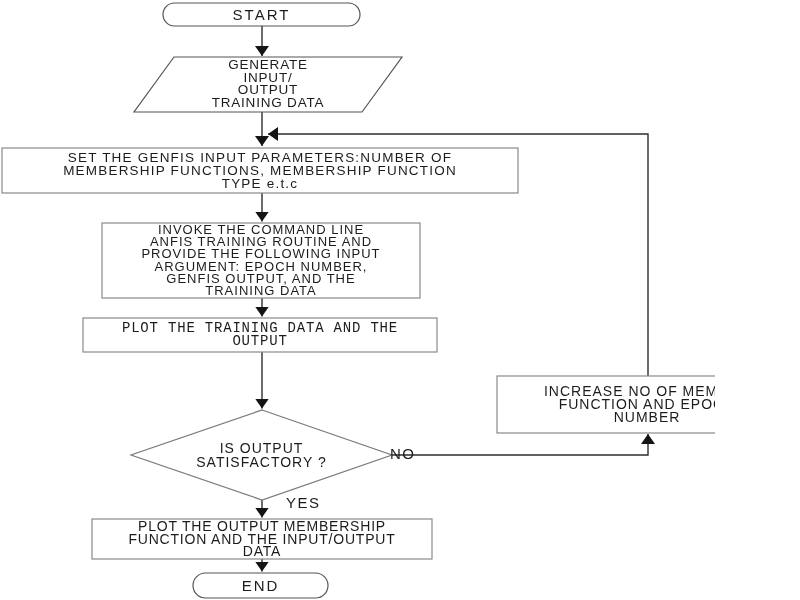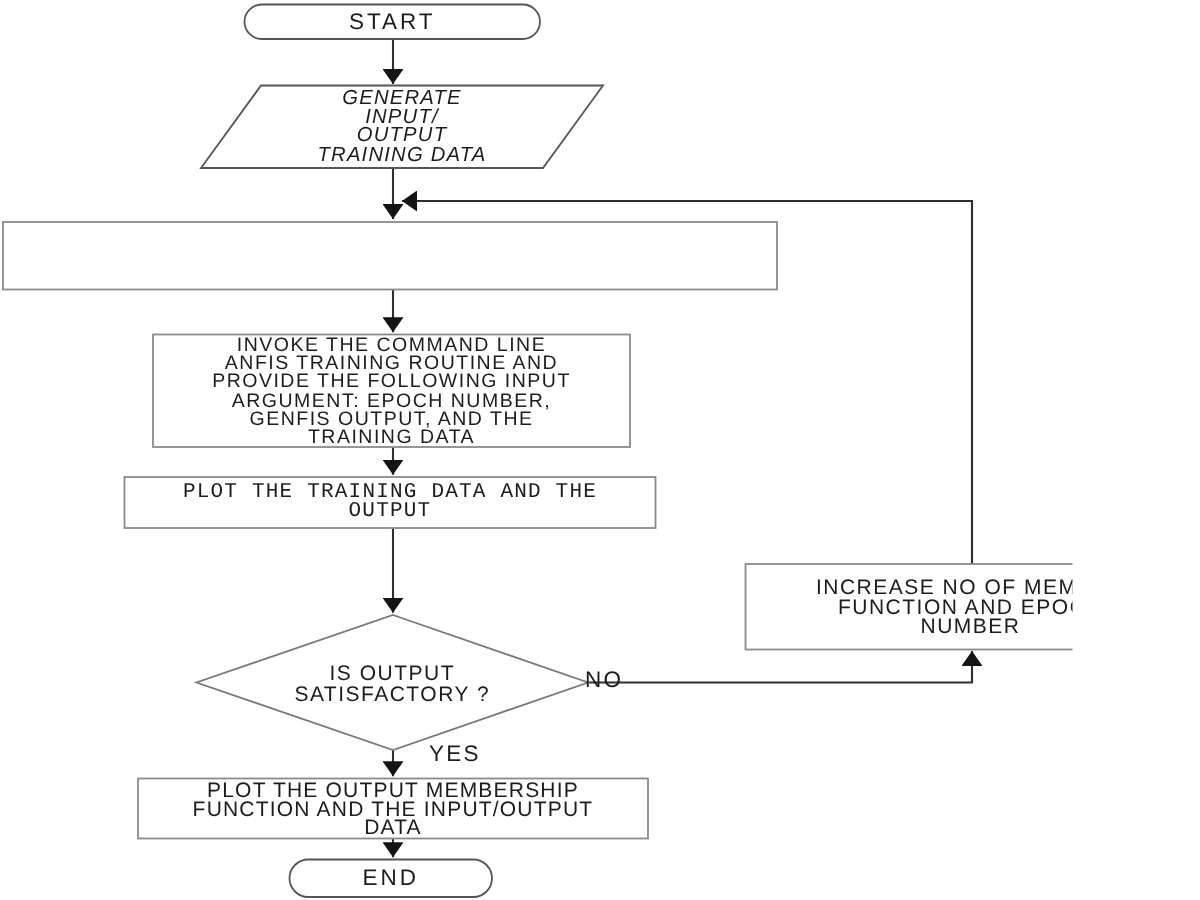--- a/index.html
+++ b/index.html
@@ -66,25 +66,28 @@
       <rect x="83" y="318" width="354" height="34" stroke="#8a8a8a"></rect>
       <polygon points="262,410 392,455 262,500 131,455" stroke="#7a7a7a"></polygon>
       <rect x="497" y="376" width="300" height="57" stroke="#8a8a8a"></rect>
       <rect x="92" y="519" width="340" height="40" stroke="#8a8a8a"></rect>
       <rect x="193" y="573" width="135" height="25" rx="12.5" ry="12.5" stroke="#555555"></rect>
     </g>
   </svg>
 
   <div class="lbl" style="left:163px; top:3px; width:197px; height:23px; font-size:15px; letter-spacing:2px;">START</div>
 
-  <div class="lbl" style="left:134px; top:56px; width:268px; height:56px; font-size:13.5px; line-height:12.5px; letter-spacing:0.8px;font-style:italic;">GENERATE
+  <div class="lbl" style="left:134px; top:56px; width:268px; height:56px; font-size:13.5px; line-height:12.5px; letter-spacing:0.8px;">GENERATE
 INPUT/
 OUTPUT
 TRAINING DATA</div>
 
+  <div class="lbl" style="left:2px; top:148px; width:516px; height:45px; font-size:13.5px; line-height:13px; letter-spacing:1.2px;">SET THE GENFIS INPUT PARAMETERS:NUMBER OF
+MEMBERSHIP FUNCTIONS, MEMBERSHIP FUNCTION
+TYPE e.t.c</div>
 
   <div class="lbl" style="left:102px; top:223px; width:318px; height:75px; font-size:13px; line-height:12.2px; letter-spacing:1px;border-radius:26px;">INVOKE THE COMMAND LINE
 ANFIS TRAINING ROUTINE AND
 PROVIDE THE FOLLOWING INPUT
 ARGUMENT: EPOCH NUMBER,
 GENFIS OUTPUT, AND THE
 TRAINING DATA</div>
 
   <div class="lbl" style="left:83px; top:318px; width:354px; height:34px; font-size:14px; line-height:13px; letter-spacing:0.8px;font-family:Liberation Mono, monospace;">PLOT THE TRAINING DATA AND THE
 OUTPUT</div>

